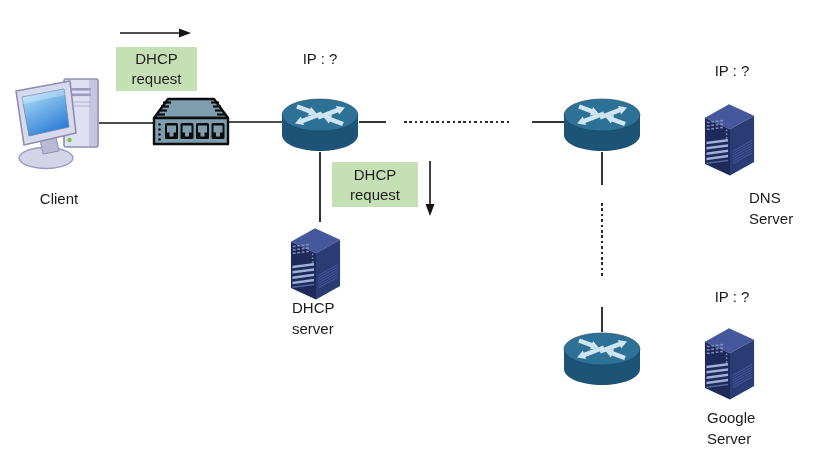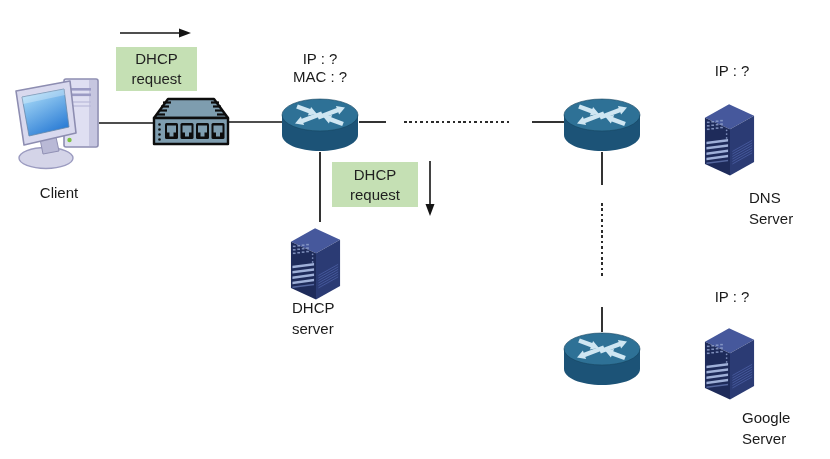--- a/index.html
+++ b/index.html
@@ -159,21 +159,20 @@
     <span>DHCP</span>
     <span>request</span>
   </div>
   <div class="badge" style="left:332px;top:162px;width:86px;height:45px;">
     <span>DHCP</span>
     <span>request</span>
   </div>
 
   <div class="annot" style="left:274px;top:50px;width:92px;">
     <div>IP : ?</div>
-    <div>MAC : ?</div>
   </div>
   <div class="annot" style="left:700px;top:62px;width:64px;">IP : ?</div>
   <div class="annot" style="left:700px;top:288px;width:64px;">IP : ?</div>
 
   <div class="icon-wrap" style="left:14px;top:71px;">
     <svg width="88" height="102">
         <use href="#icon-client"></use>
       </svg>
   </div>
   <div class="icon-wrap" style="left:150px;top:96px;">
@@ -205,30 +204,30 @@
     <svg width="52" height="80">
         <use href="#icon-server"></use>
       </svg>
   </div>
   <div class="icon-wrap" style="left:704px;top:321px;">
     <svg width="52" height="80">
         <use href="#icon-server"></use>
       </svg>
   </div>
 
-  <div class="nodelabel center" style="left:15px;top:182px;width:88px;">Client</div>
+  <div class="nodelabel center" style="left:15px;top:188px;width:88px;">Client</div>
 
   <div class="nodelabel" style="left:292px;top:297px;">
     <div>DHCP</div>
     <div>server</div>
   </div>
 
   <div class="nodelabel" style="left:749px;top:187px;">
     <div>DNS</div>
     <div>Server</div>
   </div>
 
-  <div class="nodelabel" style="left:742px;top:407px;">
+  <div class="nodelabel" style="left:707px;top:407px;">
     <div>Google</div>
     <div>Server</div>
   </div>
 
 </div>
 
 </body></html>

